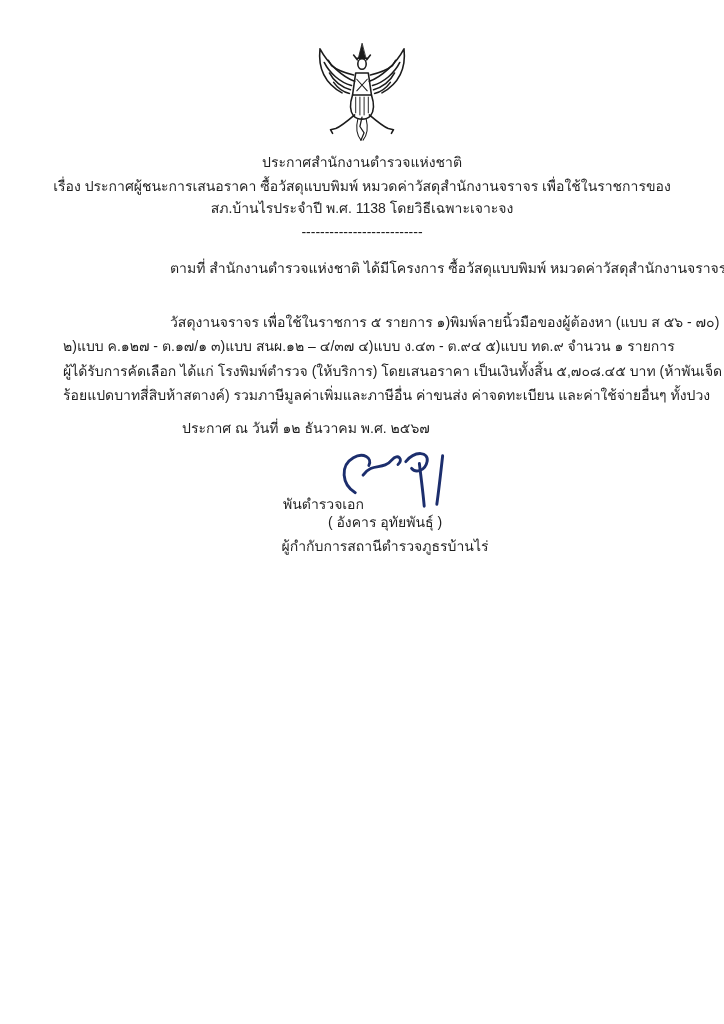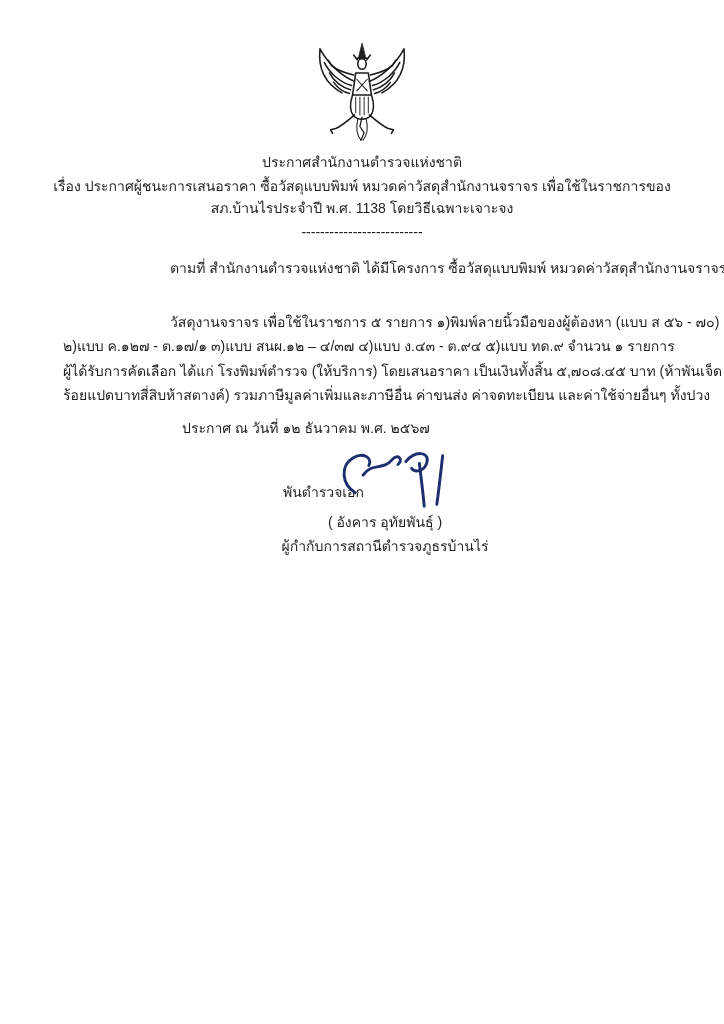--- a/index.html
+++ b/index.html
@@ -88,21 +88,21 @@
 
   <div class="line" style="top:256px; left:170px;">ตามที่ สำนักงานตำรวจแห่งชาติ ได้มีโครงการ ซื้อวัสดุแบบพิมพ์ หมวดค่าวัสดุสำนักงานจราจร</div>
 
   <div class="line" style="top:310px; left:170px;">วัสดุงานจราจร เพื่อใช้ในราชการ ๕ รายการ ๑)พิมพ์ลายนิ้วมือของผู้ต้องหา (แบบ ส ๕๖ - ๗๐)</div>
   <div class="line" style="top:334px; left:63px;">๒)แบบ ค.๑๒๗ - ต.๑๗/๑ ๓)แบบ สนผ.๑๒ – ๔/๓๗ ๔)แบบ ง.๔๓ - ต.๙๔ ๕)แบบ ทด.๙ จำนวน ๑ รายการ</div>
   <div class="line" style="top:359px; left:63px;">ผู้ได้รับการคัดเลือก ได้แก่ โรงพิมพ์ตำรวจ (ให้บริการ) โดยเสนอราคา เป็นเงินทั้งสิ้น ๕,๗๐๘.๔๕ บาท (ห้าพันเจ็ด</div>
   <div class="line" style="top:383px; left:63px;">ร้อยแปดบาทสี่สิบห้าสตางค์) รวมภาษีมูลค่าเพิ่มและภาษีอื่น ค่าขนส่ง ค่าจดทะเบียน และค่าใช้จ่ายอื่นๆ ทั้งปวง</div>
 
   <div class="line" style="top:416px; left:170px;margin-left:12px;">ประกาศ ณ วันที่  ๑๒ ธันวาคม พ.ศ. ๒๕๖๗</div>
 
-  <div class="line" style="top:480px; left:283px;">พันตำรวจเอก</div>
+  <div class="line" style="top:492px; left:283px;">พันตำรวจเอก</div>
 
   <div class="sig-wrap">
     <svg viewBox="0 0 140 68" width="136" height="66">
       <g fill="none" stroke-width="3" stroke-linecap="round" stroke-linejoin="round" stroke="#1c2e6d">
         <path d="M26,46 C12,38 10,18 24,10 C34,4 44,10 40,18"></path>
         <path d="M34,28 C44,14 54,24 64,12 C70,5 76,12 70,17"></path>
         <path d="M78,14 C88,2 102,4 100,14 C98,24 88,26 84,21"></path>
         <path d="M92,16 C94,32 96,48 97,60"></path>
         <path d="M116,8 C114,26 112,44 110,58"></path>
       </g>

